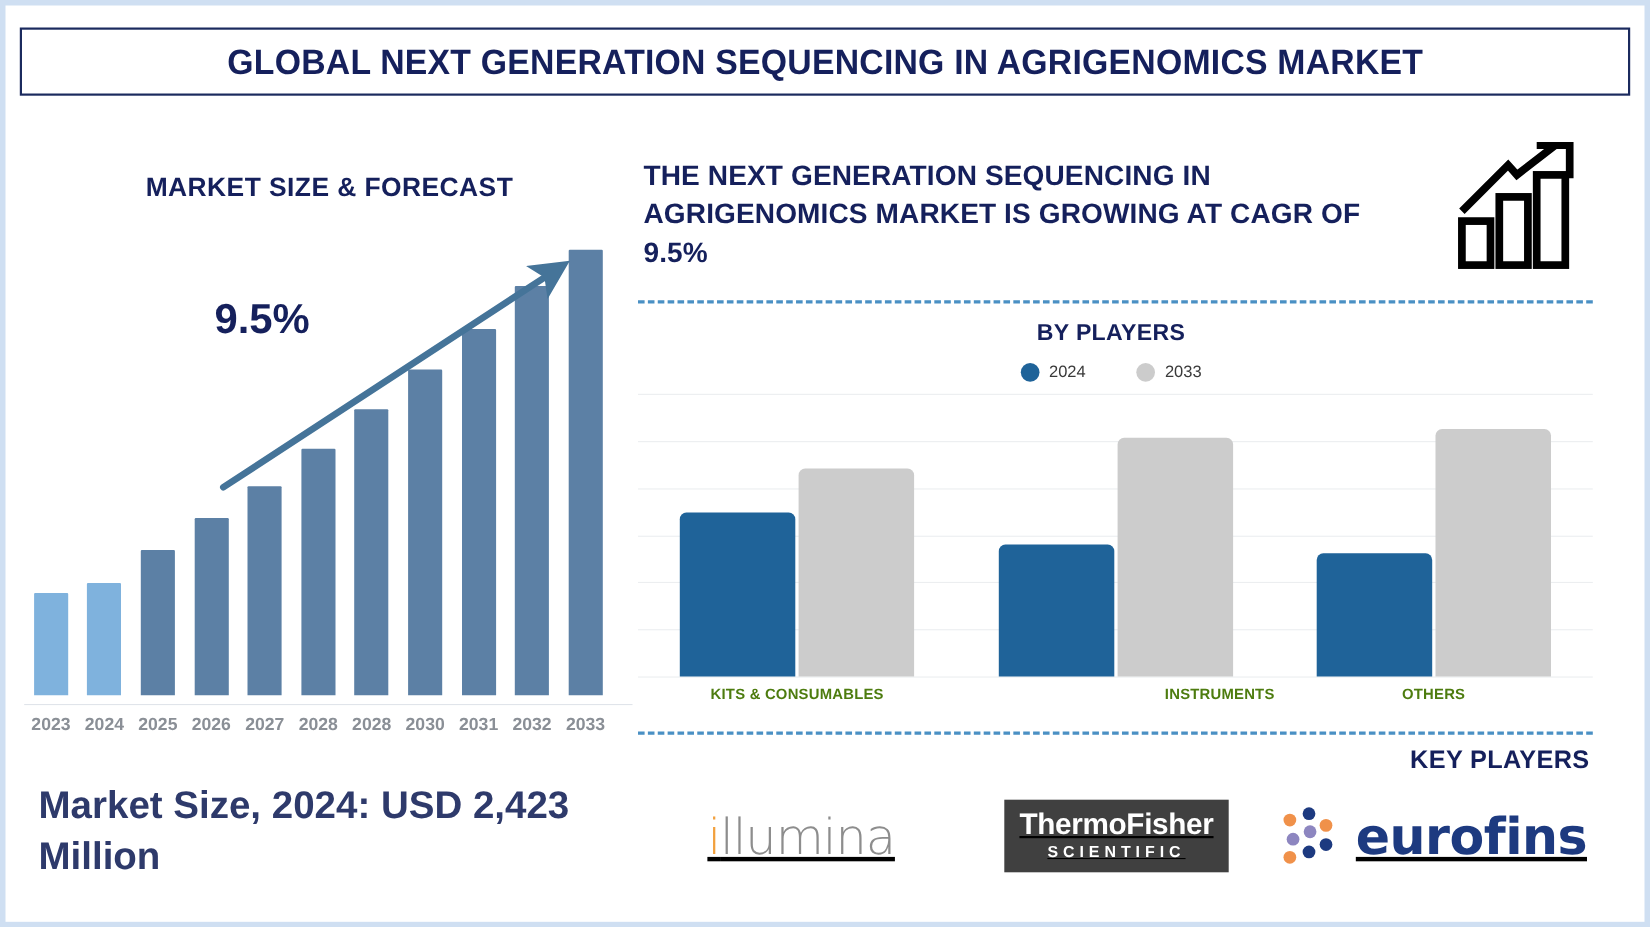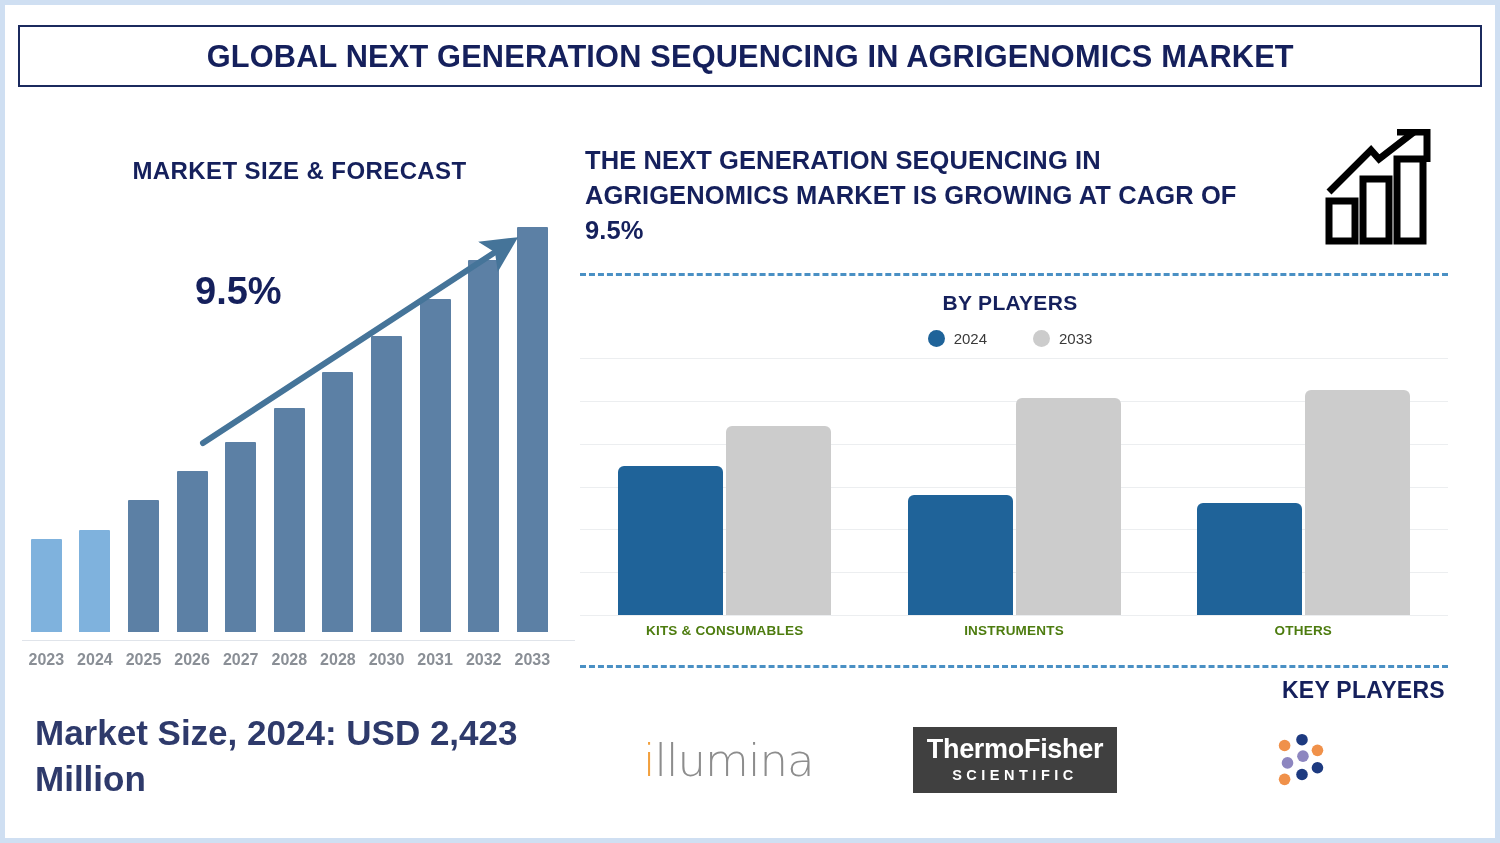--- a/index.html
+++ b/index.html
@@ -235,20 +235,21 @@
   }
   .logo-row {
     position: absolute;
     left: 10px;
     top: 600px;
     width: 860px;
     height: 90px;
     display: flex;
     align-items: center;
     justify-content: space-around;
+    text-decoration: underline;
   }
   .logo-slot { display: flex; align-items: center; justify-content: center; height: 90px; width: 280px; }
 
   
   .illumina { font-size: 45px; font-weight: 300; letter-spacing: -1px; font-family: "DejaVu Sans", sans-serif; }
   .illumina .i1 { color: #f2a03d; }
   .illumina .rest { color: #8d8d8d; }
 
   
   .thermo {
@@ -364,21 +365,21 @@
           <div class="gbar blue" style="background: rgb(31, 99, 153); left: 38.1667px; width: 105px; height: 148.578px;"></div>
           <div class="gbar grey" style="background: rgb(204, 204, 204); left: 146.167px; width: 105px; height: 188.734px;"></div>
           <div class="gbar blue" style="background: rgb(31, 99, 153); left: 327.5px; width: 105px; height: 120.469px;"></div>
           <div class="gbar grey" style="background: rgb(204, 204, 204); left: 435.5px; width: 105px; height: 216.844px;"></div>
           <div class="gbar blue" style="background: rgb(31, 99, 153); left: 616.833px; width: 105px; height: 112.437px;"></div>
           <div class="gbar grey" style="background: rgb(204, 204, 204); left: 724.833px; width: 105px; height: 224.875px;"></div>
         </div>
     </div>
     <div id="cat-labels">
         <div class="cat-label" style="left: 5px; width: 289.333px;">KITS &amp; CONSUMABLES</div>
-        <div class="cat-label" style="left: 294.333px; width: 289.333px;">INSTRUMENTS</div>
+        <div class="cat-label" style="left: 294.333px; width: 289.333px; text-align: right;">INSTRUMENTS</div>
         <div class="cat-label" style="left: 583.667px; width: 289.333px;">OTHERS</div>
       </div>
 
     <div class="dash-rule two"></div>
 
     <div class="key-players-title">KEY PLAYERS</div>
 
     <div class="logo-row">
 
       <div class="logo-slot">
@@ -399,18 +400,19 @@
           <svg class="euro-mark" viewBox="0 0 60 60">
             <circle cx="12" cy="15" r="6" fill="#f0914a"></circle>
             <circle cx="30" cy="9" r="6" fill="#1d3a80"></circle>
             <circle cx="46" cy="20" r="6" fill="#f0914a"></circle>
             <circle cx="31" cy="26" r="6" fill="#8d86c0"></circle>
             <circle cx="15" cy="33" r="6" fill="#8d86c0"></circle>
             <circle cx="46" cy="38" r="6" fill="#1d3a80"></circle>
             <circle cx="30" cy="45" r="6" fill="#1d3a80"></circle>
             <circle cx="12" cy="50" r="6" fill="#f0914a"></circle>
           </svg>
+          <span class="euro-text">eurofins</span>
         </div>
       </div>
 
     </div>
   </div>
 </div>
 
 </body></html>

